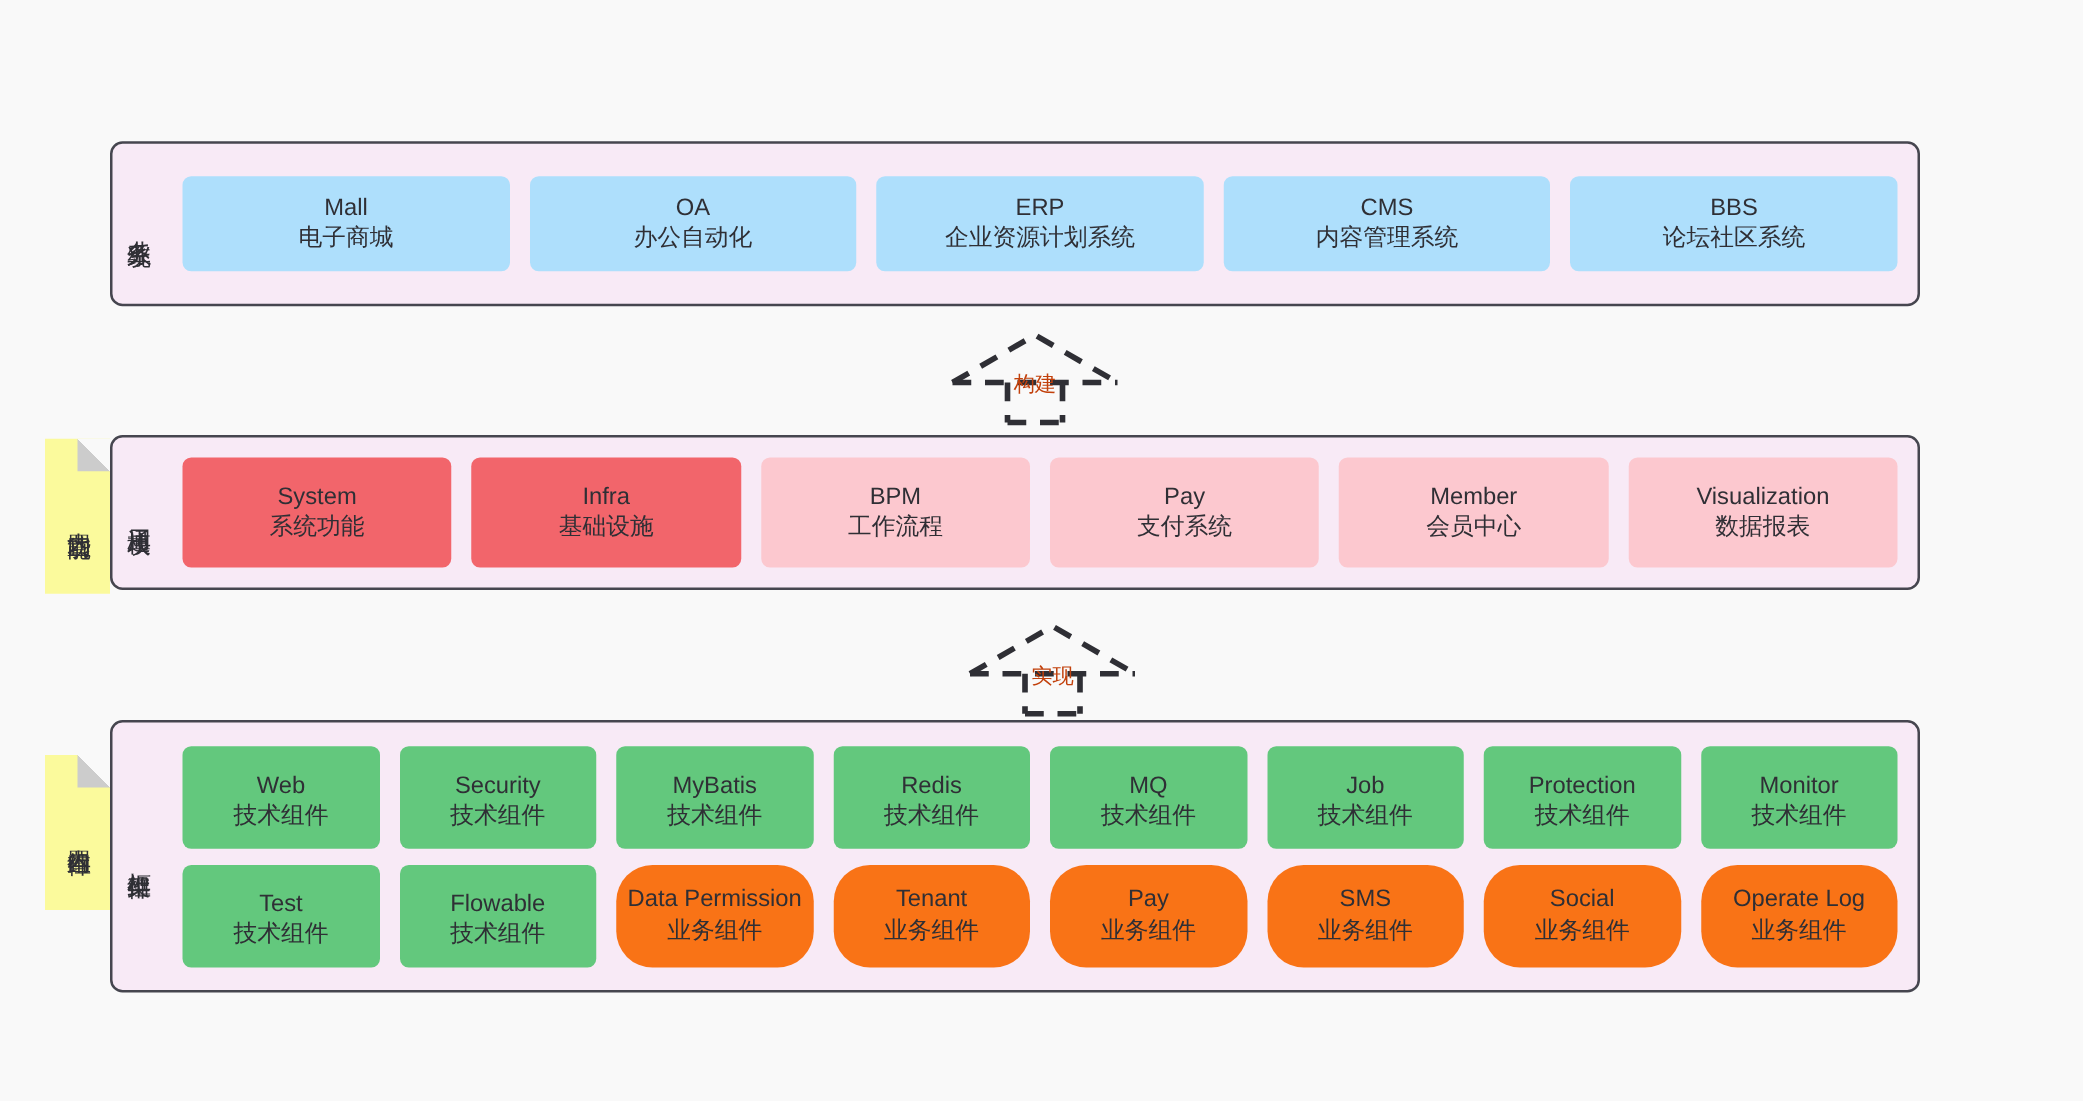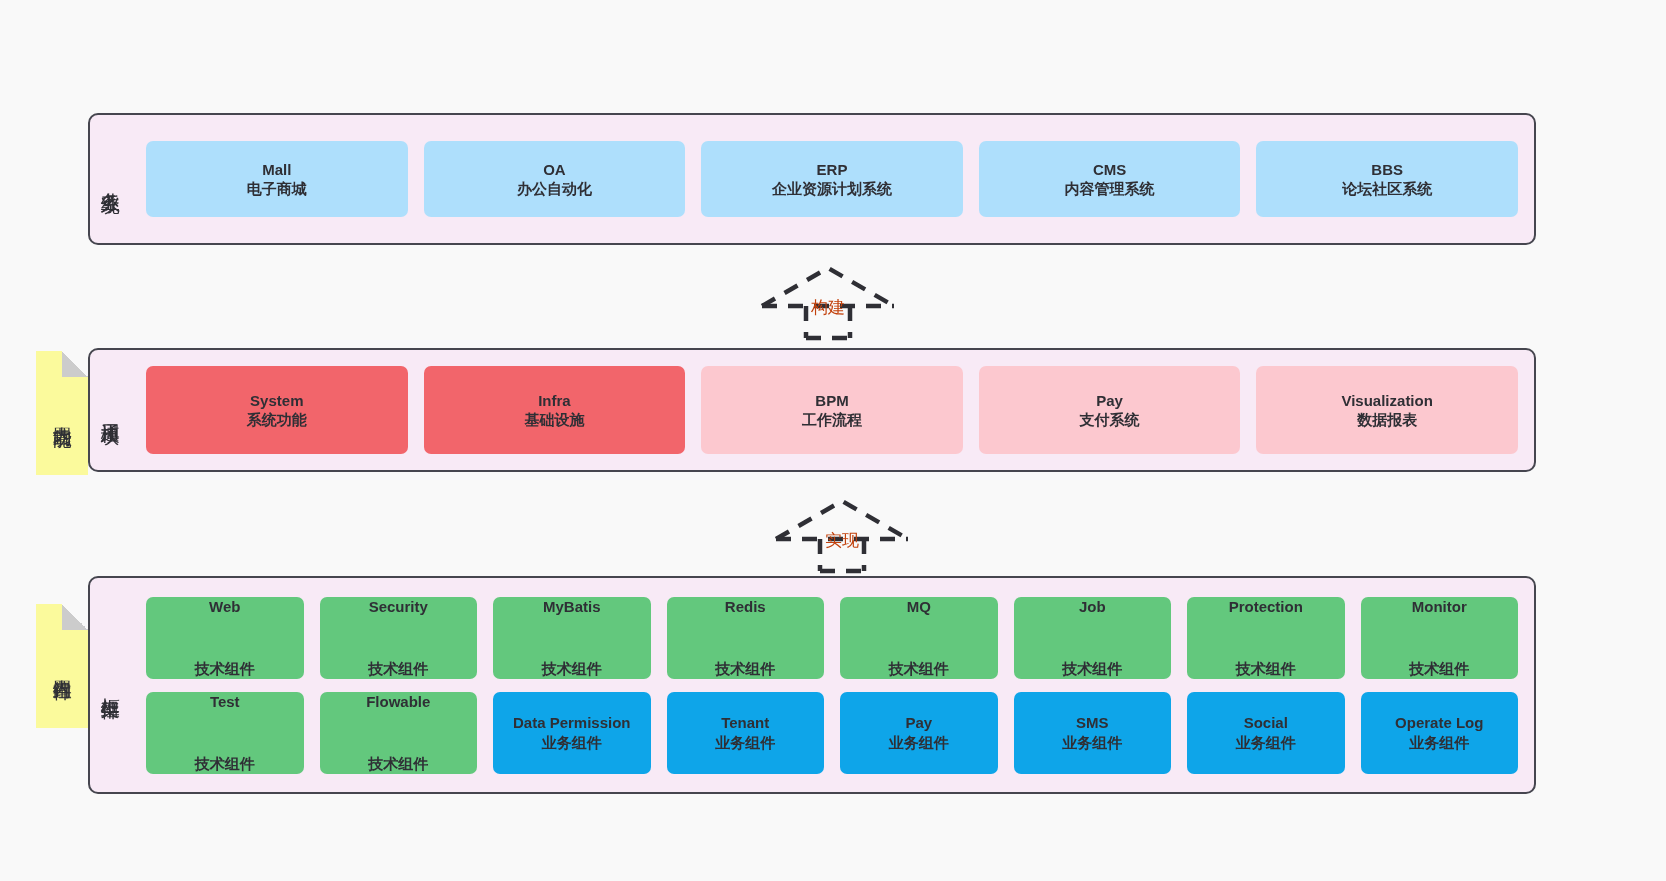--- a/index.html
+++ b/index.html
@@ -55,35 +55,34 @@
   }
   .card {
     flex: 1 1 0;
     box-sizing: border-box;
     border-radius: 7px;
     display: flex;
     flex-direction: column;
     align-items: center;
     justify-content: center;
     text-align: center;
-    font-size: 15px;
+    font-size: 19px;
     line-height: 1.28;
     color: #2f2f35;
-    padding: 0 6px;
-    font-weight: bold;
+    padding: 20px 6px;
   }
   .card .c-name { white-space: normal; }
   .card .c-sub  { white-space: nowrap; }
 
   
   .blue       { background: #aedffc; }
   .red        { background: #f2656b; }
   .pink       { background: #fcc8cf; }
   .green      { background: #63c87d; justify-content: space-between; }
-  .lightgreen { background: #0ea5e9; }
+  .lightgreen { background: #f97316; border-radius: 29px; }
 
   
   .note {
     position: absolute;
     box-sizing: border-box;
     background: #fbfa9c;
     display: flex;
     align-items: center;
     justify-content: center;
     font-size: 19px;
@@ -175,20 +174,24 @@
         </div>
         <div class="card pink">
           <div class="c-name">BPM</div>
           <div class="c-sub">工作流程</div>
         </div>
         <div class="card pink">
           <div class="c-name">Pay</div>
           <div class="c-sub">支付系统</div>
         </div>
         <div class="card pink">
+          <div class="c-name">Member</div>
+          <div class="c-sub">会员中心</div>
+        </div>
+        <div class="card pink">
           <div class="c-name">Visualization</div>
           <div class="c-sub">数据报表</div>
         </div>
       </div>
   </div>
 </div>
 
 <div class="arrow" style="left:772px; top:495px; width:140px; height:78px;">
   <svg width="140" height="78" viewBox="0 0 140 78">
     <path d="M4 44 L70 6 L136 44" fill="none" stroke="#2f2f35" stroke-width="4.5" stroke-dasharray="15,11" stroke-linecap="butt"></path>

